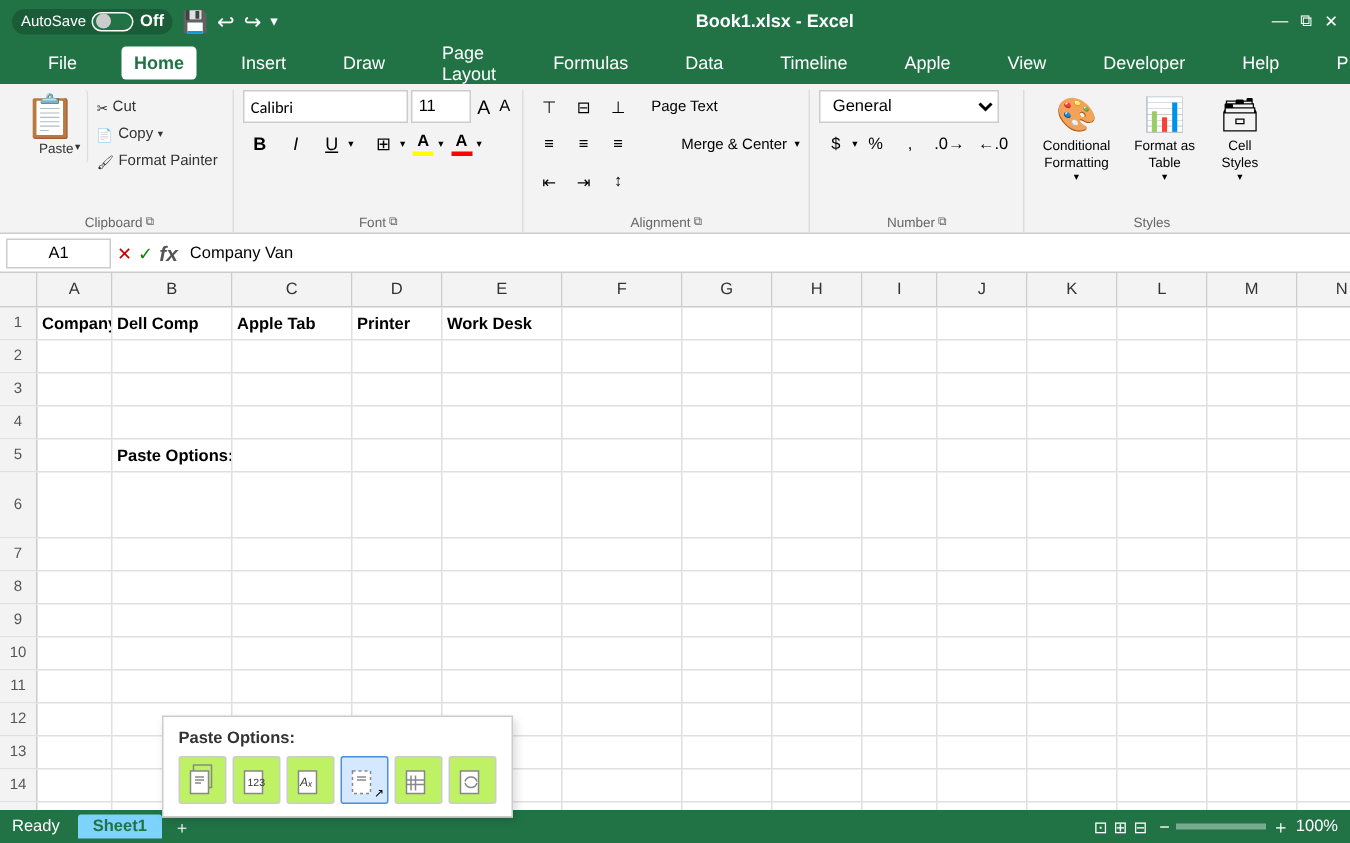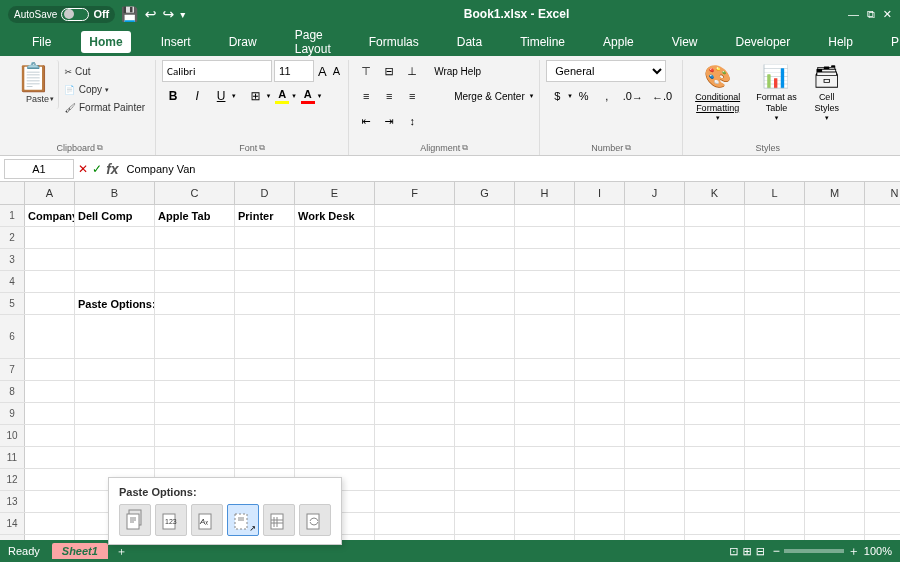--- a/index.html
+++ b/index.html
@@ -300,21 +300,21 @@
       color: #333;
     }
     .paste-options-row {
       display: flex;
       gap: 4px;
       align-items: center;
     }
     .paste-option-btn {
       width: 32px; height: 32px;
       border: 1px solid #ccc;
-      background: #e5e5e5;
+      background: #bef264;
       display: flex;
       align-items: center;
       justify-content: center;
       cursor: pointer;
       border-radius: 2px;
       font-size: 14px;
       position: relative;
     }
     .paste-option-btn.active { background: #ddeeff; border-color: #4a90d9; }
 
@@ -327,28 +327,27 @@
       align-items: center;
       padding: 0 8px;
       font-size: 11px;
       gap: 12px;
       position: absolute;
       bottom: 0;
       left: 0; right: 0;
     }
     .status-right { margin-left: auto; display: flex; gap: 8px; align-items: center; }
     .sheet-tab {
-      background: #fca5a5;
+      background: #7dd3fc;
       color: #217346;
       padding: 2px 10px;
       border-radius: 2px 2px 0 0;
       font-size: 11px;
       font-weight: 600;
       cursor: pointer;
-      font-style: italic;
     }
     .view-icons { display: flex; gap: 4px; align-items: center; }
     .zoom-bar { display: flex; align-items: center; gap: 4px; }
     .zoom-slider { width: 60px; height: 4px; background: rgba(255,255,255,0.4); }
 
     .spreadsheet-wrapper {
       position: relative;
       flex: 1;
       overflow: hidden;
     }
@@ -471,21 +470,21 @@
 
   <div class="ribbon-group">
     <div class="ribbon-group-content align-controls">
       <div class="align-row">
         <button class="align-btn" title="Align Top">⊤</button>
         <button class="align-btn" title="Align Middle">⊟</button>
         <button class="align-btn" title="Align Bottom">⊥</button>
         <div style="width:1px; background:#ccc; margin:0 2px;"></div>
         <div style="display:flex; align-items:center;">
           <button class="align-btn">
-            <span style="font-size:10px;">Wrap Help</span>
+            <span style="font-size:10px;">Page Text</span>
           </button>
         </div>
       </div>
       <div class="align-row">
         <button class="align-btn">≡</button>
         <button class="align-btn">≡</button>
         <button class="align-btn">≡</button>
         <div style="width:1px; background:#ccc; margin:0 2px;"></div>
         <div style="display:flex; align-items:center; gap:1px;">
           <button class="align-btn">
@@ -535,21 +534,21 @@
     <div class="ribbon-group-label">
       <span>Number</span>
       <span class="expand-icon">⧉</span>
     </div>
   </div>
 
   <div class="ribbon-group" style="border-right:none;">
     <div class="ribbon-group-content styles-controls">
       <div class="style-btn">
         <span class="style-icon">🎨</span>
-        <span style="font-size:9px; text-align:center; line-height:1.2; max-width:50px;text-decoration:underline;">Conditional<br>Formatting</span>
+        <span style="font-size:9px; text-align:center; line-height:1.2; max-width:50px;">Conditional<br>Formatting</span>
         <span style="font-size:7px;">▾</span>
       </div>
       <div class="style-btn">
         <span class="style-icon">📊</span>
         <span style="font-size:9px; text-align:center; line-height:1.2; max-width:50px;">Format as<br>Table</span>
         <span style="font-size:7px;">▾</span>
       </div>
       <div class="style-btn">
         <span class="style-icon">🗃</span>
         <span style="font-size:9px; text-align:center; line-height:1.2; max-width:50px;">Cell<br>Styles</span>

